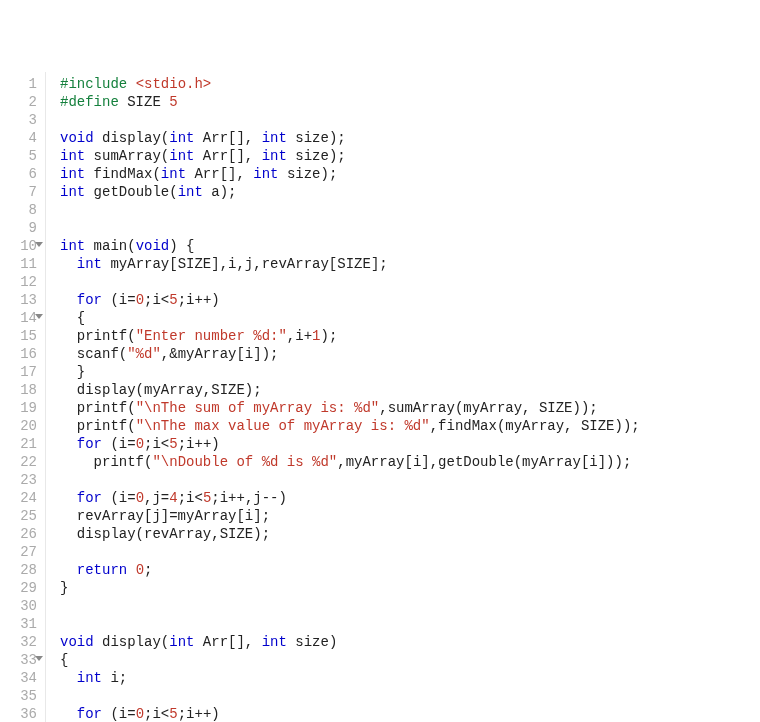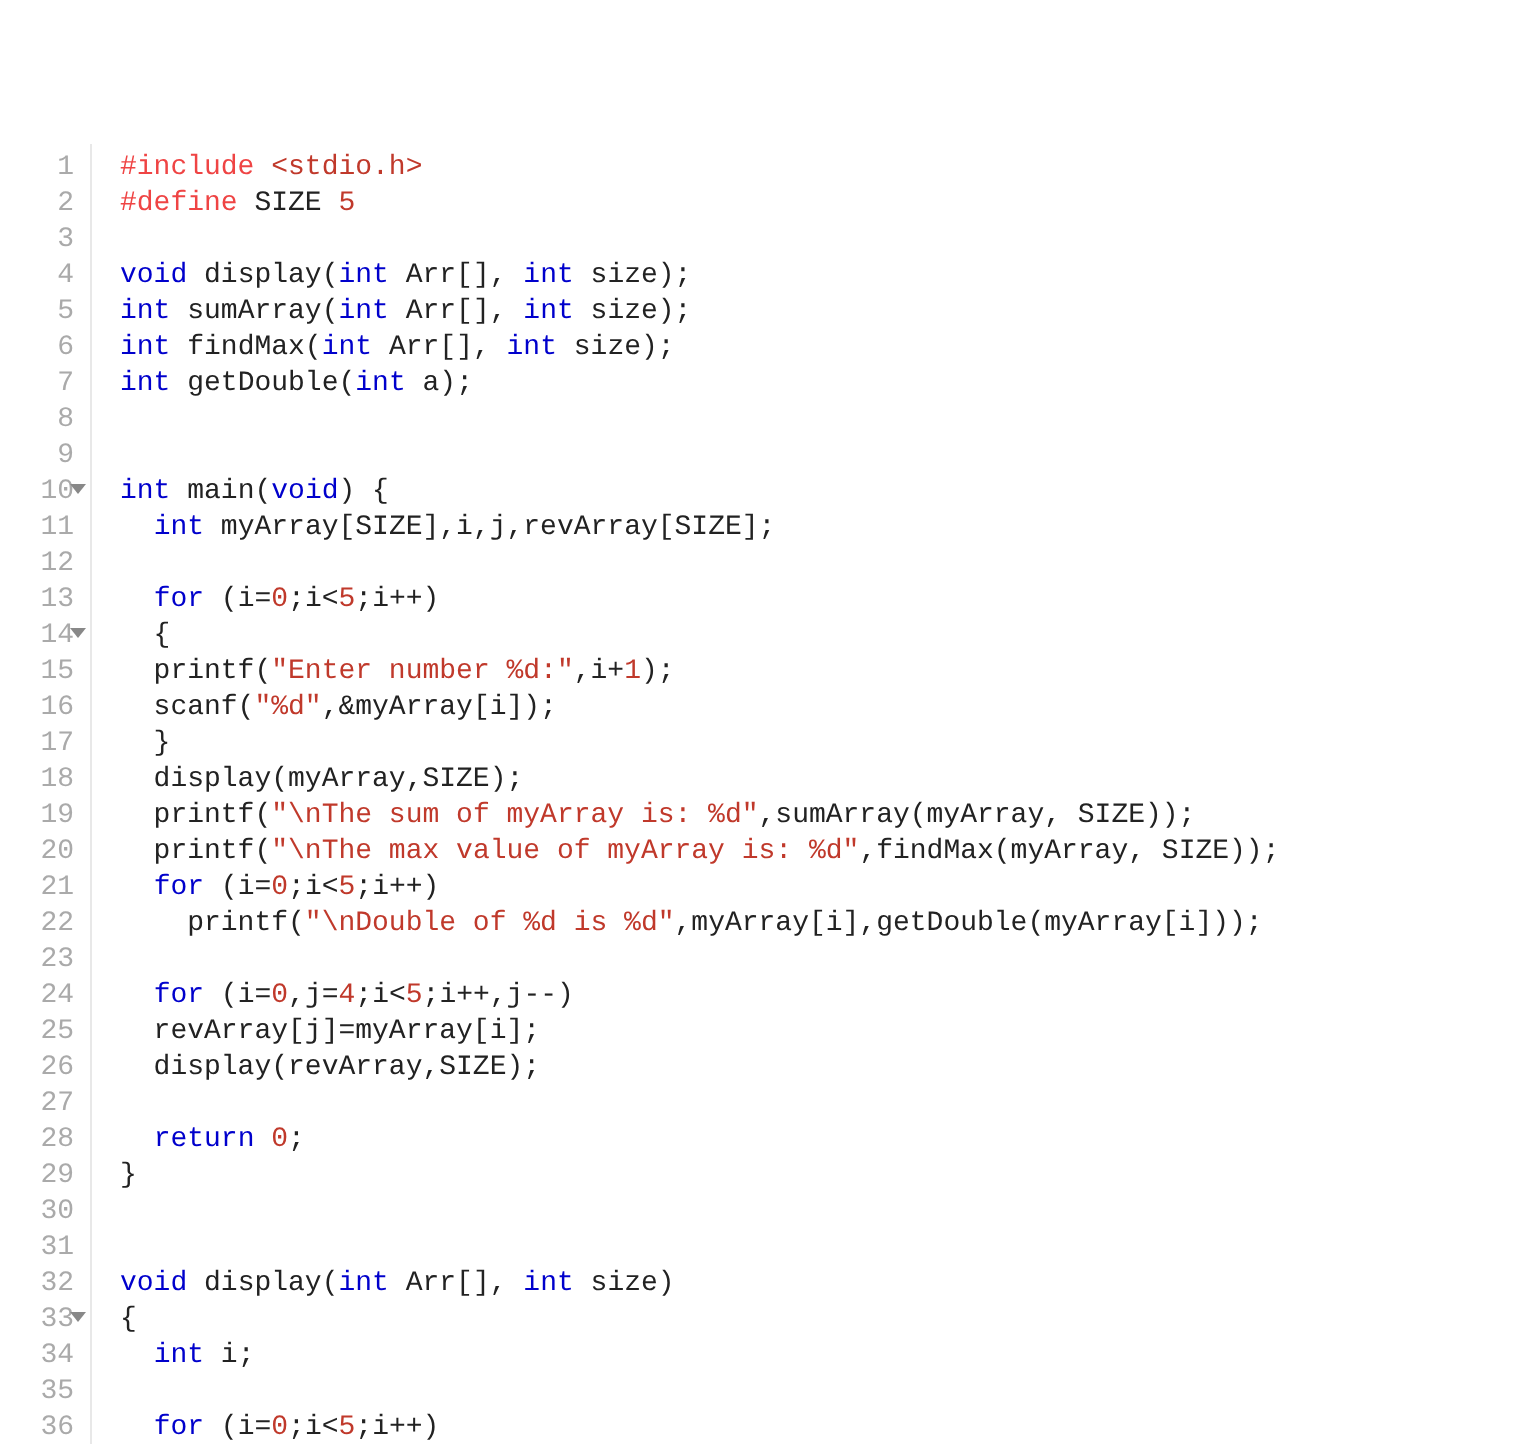--- a/index.html
+++ b/index.html
@@ -40,21 +40,21 @@
     border-right: 4px solid transparent;
     border-top: 5px solid #888;
   }
   .code {
     padding: 3px 0 3px 14px;
     color: #222222;
   }
   .code .ln {
     height: 18px;
   }
-  .tok-pp   { color: #ef4444; text-align: center; }   
+  .tok-pp   { color: #15803d; text-align: center; }   
   .tok-hdr  { color: #c0392b; margin-top: 16px; }   
   .tok-kw   { color: #0000cc; margin-top: 44px; }   
   .tok-num  { color: #c0392b; }   
   .tok-str  { color: #c0392b; }
   .tok-id   { color: #222222; }
 </style>
 </head>
 <body>
 
 

